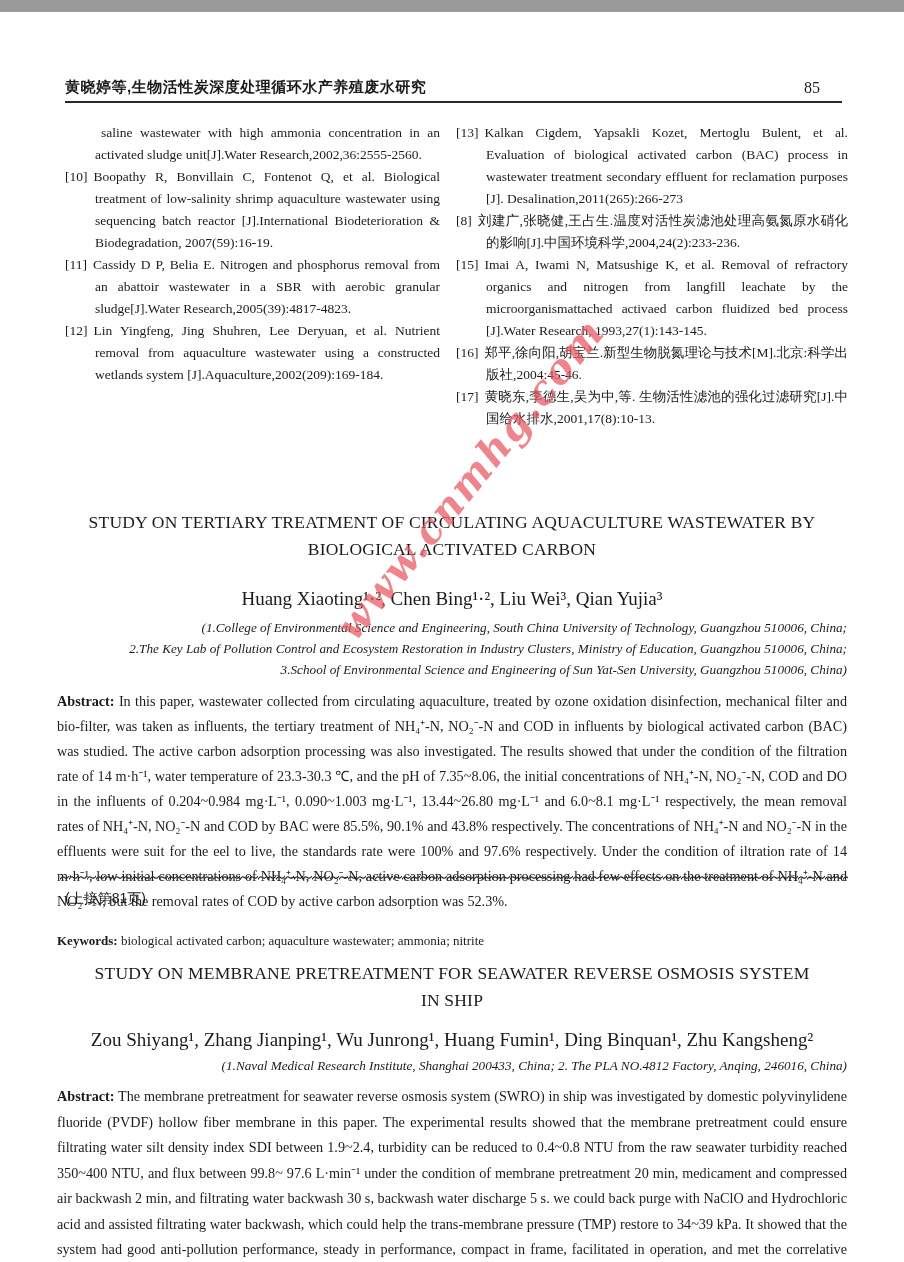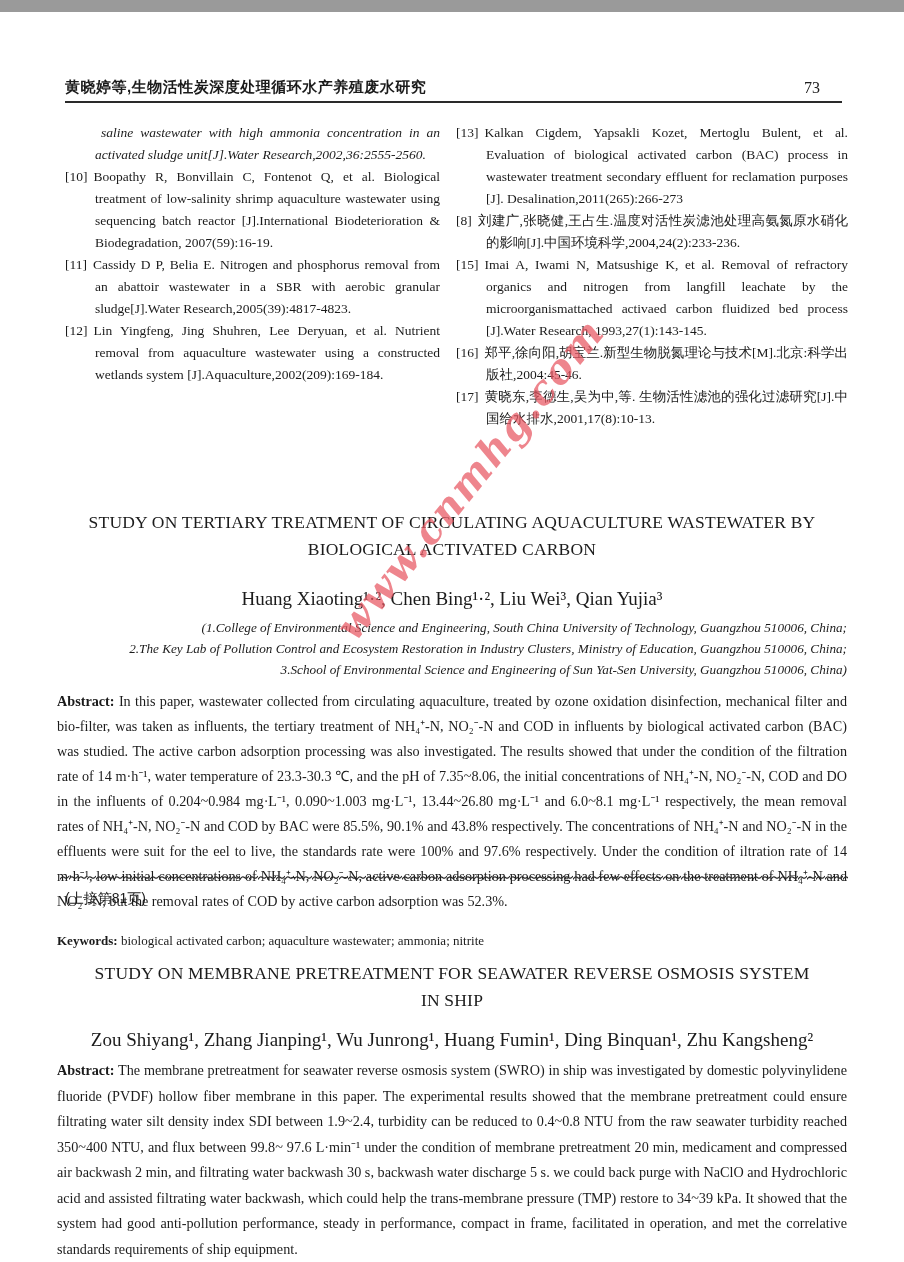--- a/index.html
+++ b/index.html
@@ -26,21 +26,21 @@
   }
   .running-head .page-num { font-size:16px; padding-right:22px; }
 
   
   .references {
     position:absolute; top:110px; left:65px; width:783px;
     display:grid; grid-template-columns:375px 392px; column-gap:16px;
   }
   .ref-col { font-size:13.5px; line-height:22px; text-align:justify; }
   .ref { padding-left:30px; text-indent:-30px; }
-  .ref.cont { text-indent:0;font-style:italic; }
+  .ref.cont { text-indent:0; }
   .ref .ref-num { padding-right:6px; }
 
   
   .paper1 { position:absolute; top:497px; left:57px; width:790px; }
   .paper2 { position:absolute; top:948px; left:57px; width:790px; }
 
   .paper-title {
     text-align:center; font-weight:normal;
     font-size:17.5px; line-height:27px;
     margin:0 auto; max-width:730px;
@@ -84,21 +84,21 @@
     pointer-events:none; white-space:nowrap;
   }
 </style>
 </head>
 <body>
 
 <div class="page">
 
   <div class="running-head">
     <span class="head-title">黄晓婷等,生物活性炭深度处理循环水产养殖废水研究</span>
-    <span class="page-num">73</span>
+    <span class="page-num">85</span>
   </div>
 
   <div class="references">
     <div class="ref-col">
 
         <div class="ref cont"><span class="ref-num"></span><span>saline wastewater with high ammonia concentration in an activated sludge unit[J].Water Research,2002,36:2555-2560.</span></div>
 
 
         <div class="ref"><span class="ref-num">[10]</span><span>Boopathy R, Bonvillain C, Fontenot Q, et al. Biological treatment of low-salinity shrimp aquaculture wastewater using sequencing batch reactor [J].International Biodeterioration &amp; Biodegradation, 2007(59):16-19.</span></div>
 
@@ -146,20 +146,23 @@
       </defs>
       <rect width="788" height="8" fill="url(#wave)"></rect>
     </svg>
   </div>
 
   <div class="continue-note">(上接第81页)</div>
 
   <section class="paper2">
     <h1 class="paper-title">STUDY ON MEMBRANE PRETREATMENT FOR SEAWATER REVERSE OSMOSIS SYSTEM IN SHIP</h1>
     <div class="authors">Zou Shiyang¹, Zhang Jianping¹, Wu Junrong¹, Huang Fumin¹, Ding Binquan¹, Zhu Kangsheng²</div>
+    <div class="affiliations">
+      <div class="affiliation-line">(1.Naval Medical Research Institute, Shanghai 200433, China; 2. The PLA  NO.4812 Factory, Anqing, 246016, China)</div>
+    </div>
     <p class="abstract-para"><span class="label-bold">Abstract:</span>
       <span>The membrane pretreatment for seawater reverse osmosis system  (SWRO)  in ship was investigated by domestic polyvinylidene fluoride (PVDF) hollow fiber membrane in this paper. The experimental results showed that the membrane pretreatment could ensure filtrating water silt density index SDI between 1.9~2.4,  turbidity can be reduced to 0.4~0.8 NTU from the raw seawater turbidity reached 350~400 NTU,  and flux between 99.8~ 97.6 L·min⁻¹ under the condition of membrane pretreatment 20 min,  medicament and compressed air backwash 2 min,  and filtrating water backwash 30 s, backwash water discharge 5 s. we could back purge with NaClO and Hydrochloric acid and assisted filtrating water backwash, which could help the trans-membrane pressure  (TMP)  restore to 34~39 kPa.  It showed that the system had good anti-pollution performance,  steady in performance, compact in frame, facilitated in operation, and met the correlative standards requirements of ship equipment.</span></p>
 
   </section>
 
   <div class="watermark">www.cnmhg.com</div>
 
 </div>
 
 </body></html>

